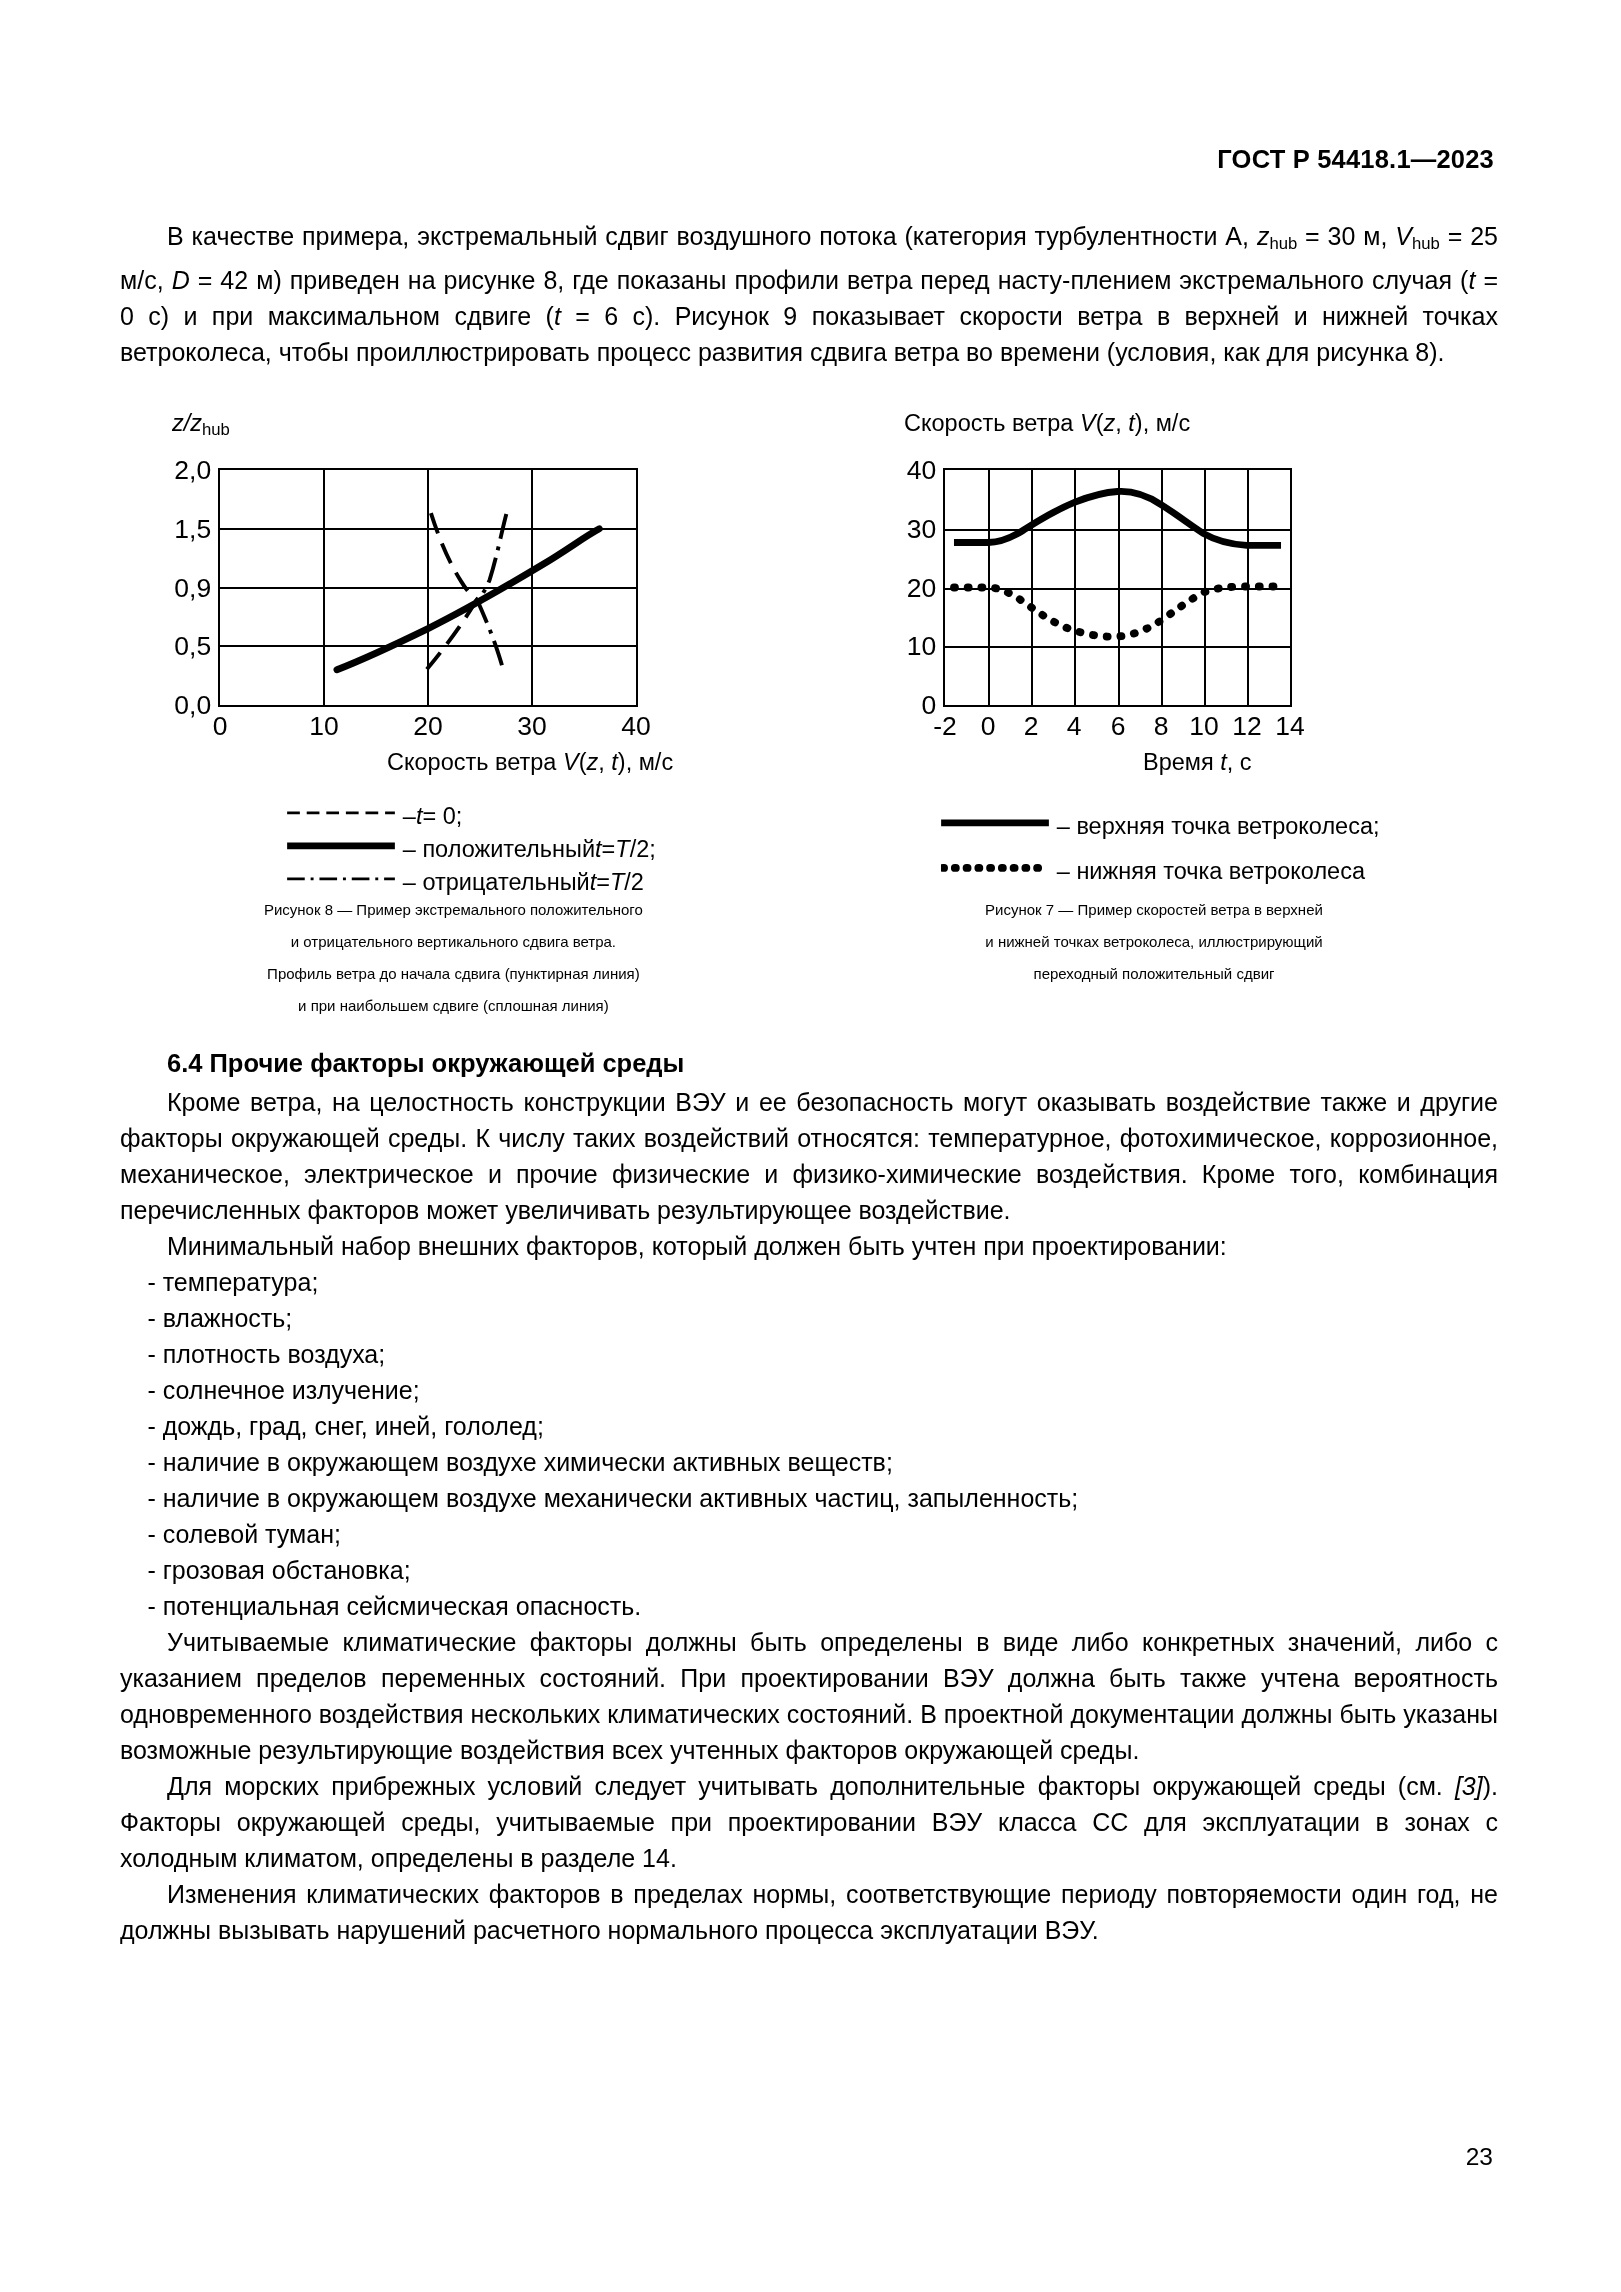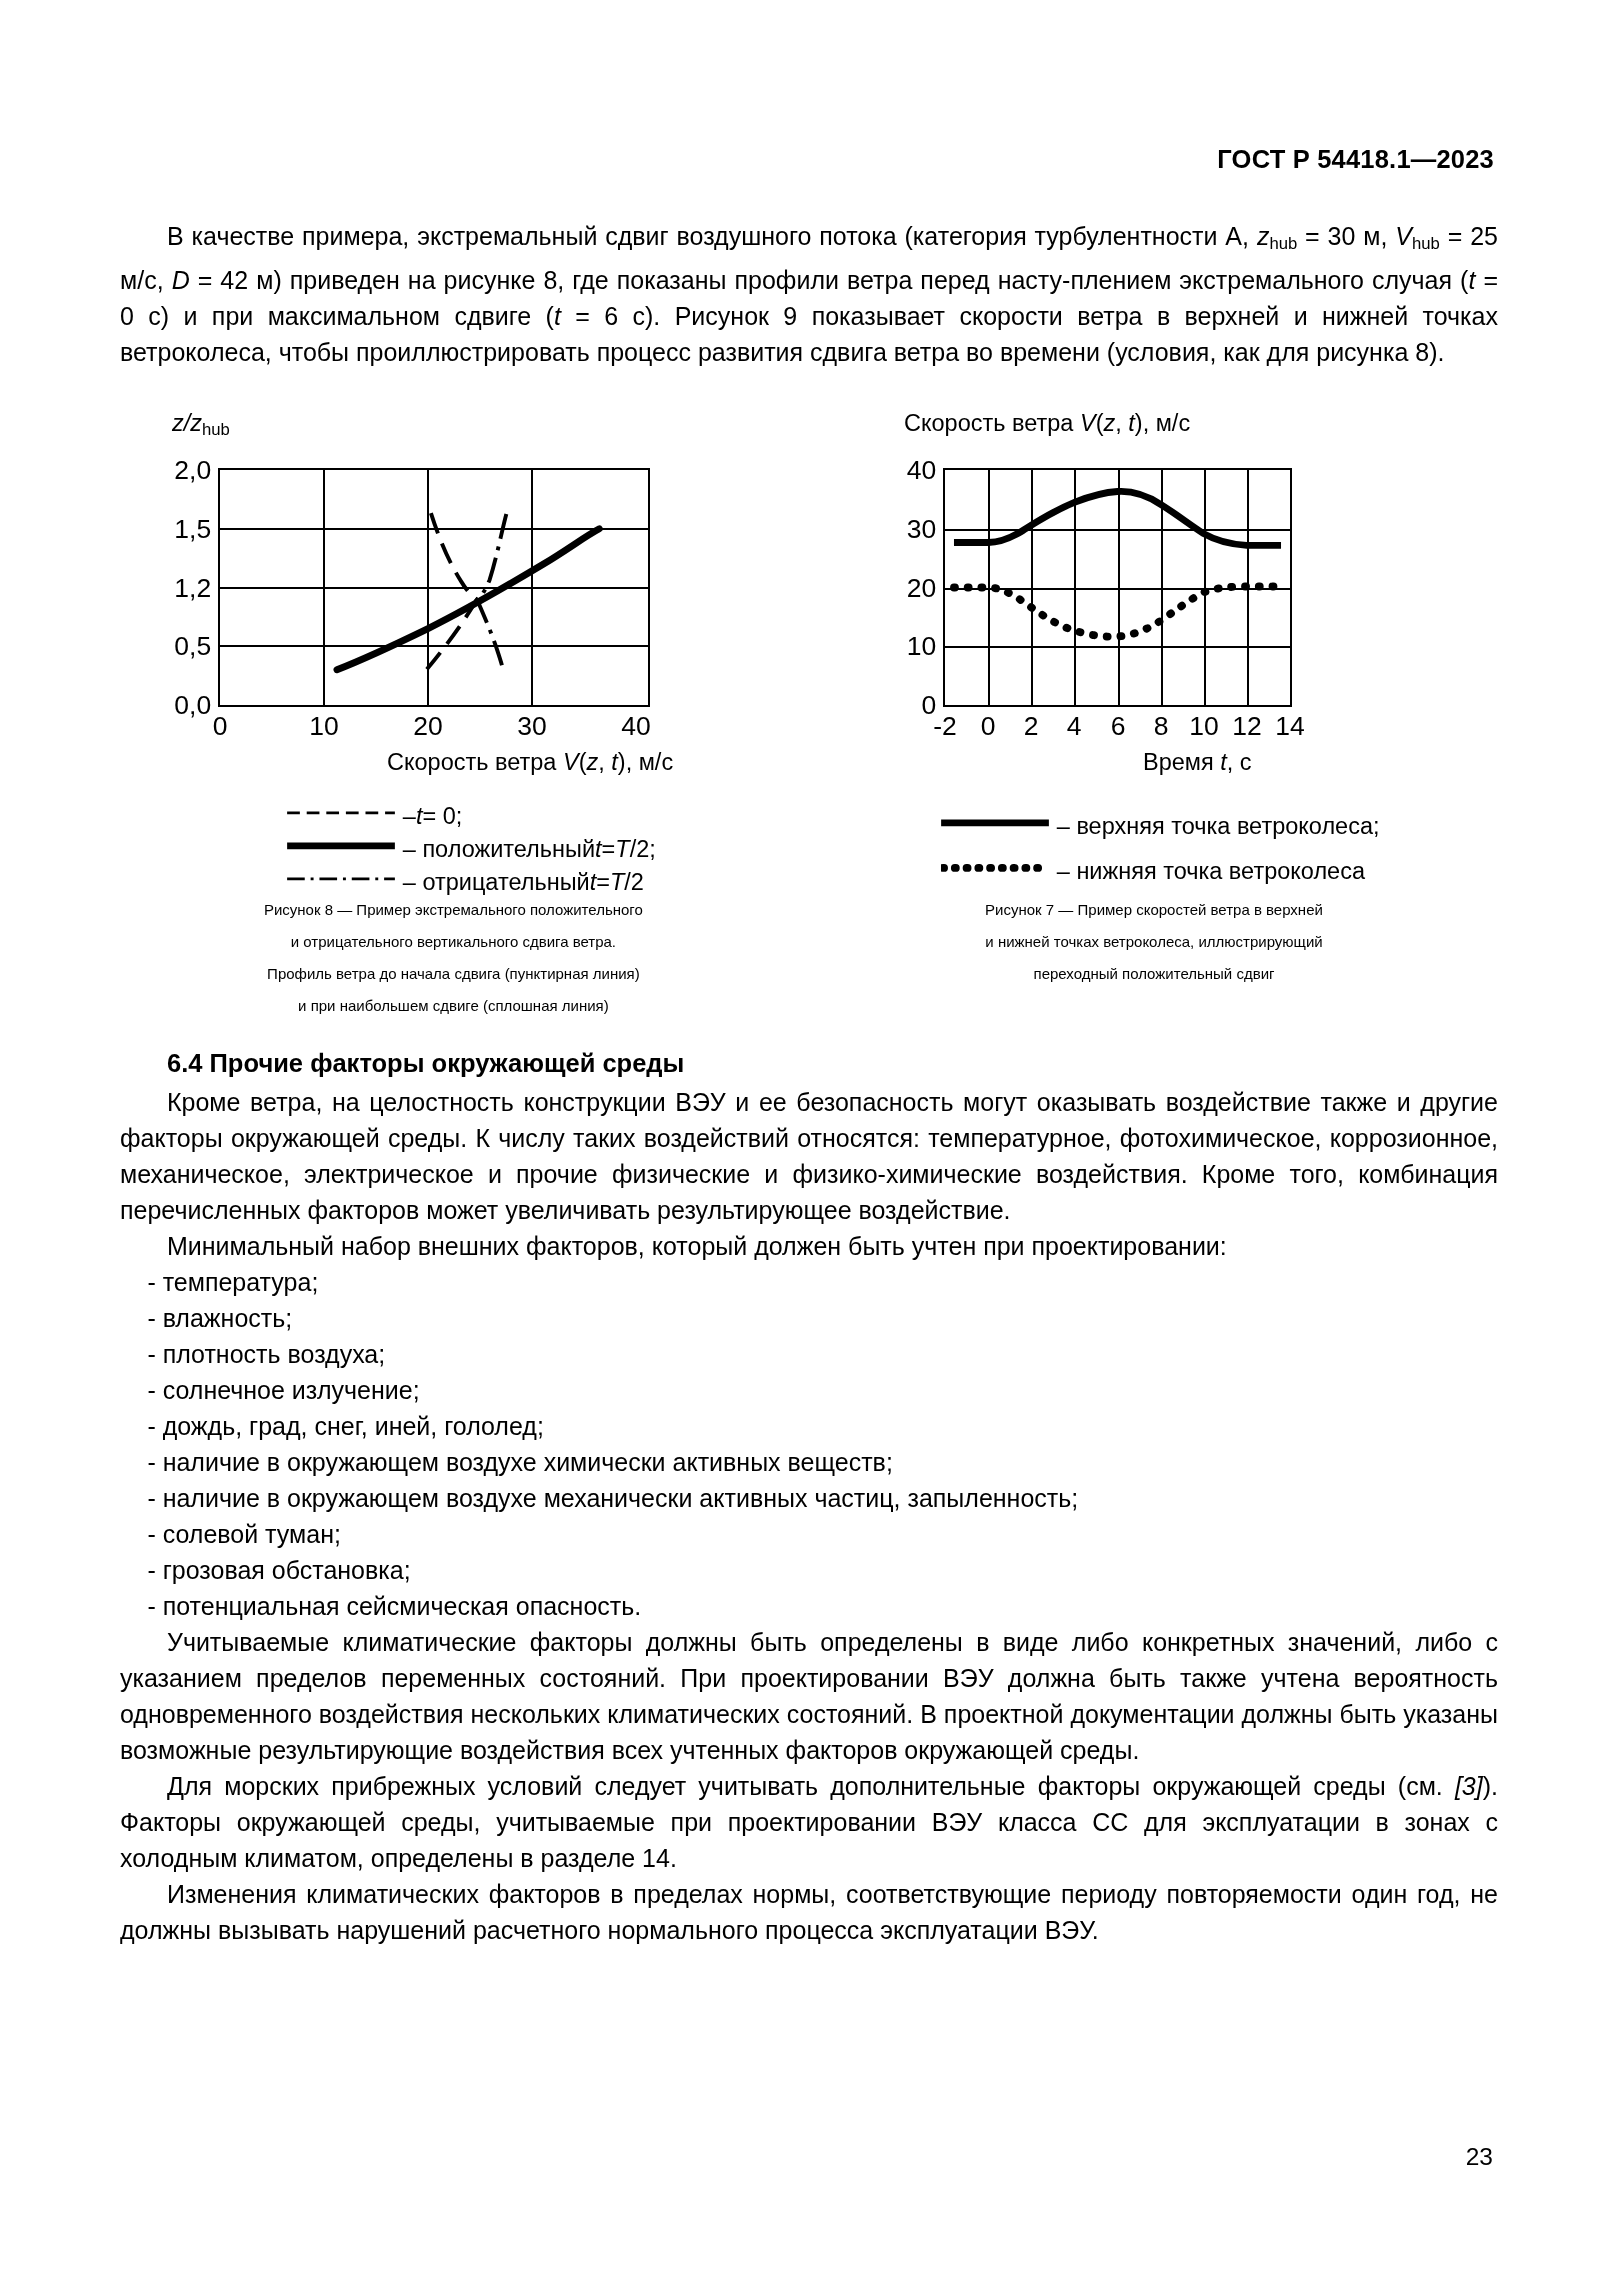--- a/index.html
+++ b/index.html
@@ -109,33 +109,33 @@
   </div>
 
   <div class="figrow">
 
     <div class="figblock fig8">
 
       <div class="axis-title" style="position:absolute; left:52px; top:17.6px;">
         <span class="it">z/z</span><span class="sub">hub</span>
       </div>
 
-      <div class="plot" style="position:absolute; left:98px; top:76px; width:416px; height:235px;padding-left:12px;">
+      <div class="plot" style="position:absolute; left:98px; top:76px; width:416px; height:235px;">
 
         <div class="gl v" style="left:103px;"></div>
         <div class="gl v" style="left:207px;"></div>
         <div class="gl v" style="left:311px;"></div>
 
         <div class="gl h" style="top:58px;"></div>
         <div class="gl h" style="top:117px;"></div>
         <div class="gl h" style="top:175px;"></div>
 
         <div class="ytick" style="top:0px;">2,0</div>
         <div class="ytick" style="top:59px;">1,5</div>
-        <div class="ytick" style="top:118px;">1,2</div>
+        <div class="ytick" style="top:118px;">0,9</div>
         <div class="ytick" style="top:176px;">0,5</div>
         <div class="ytick" style="top:235px;">0,0</div>
 
         <div class="xtick" style="left:0px;">0</div>
         <div class="xtick" style="left:104px;">10</div>
         <div class="xtick" style="left:208px;">20</div>
         <div class="xtick" style="left:312px;">30</div>
         <div class="xtick" style="left:416px;">40</div>
 
         <svg class="curves" width="416" height="235" viewBox="0 0 424 240">

